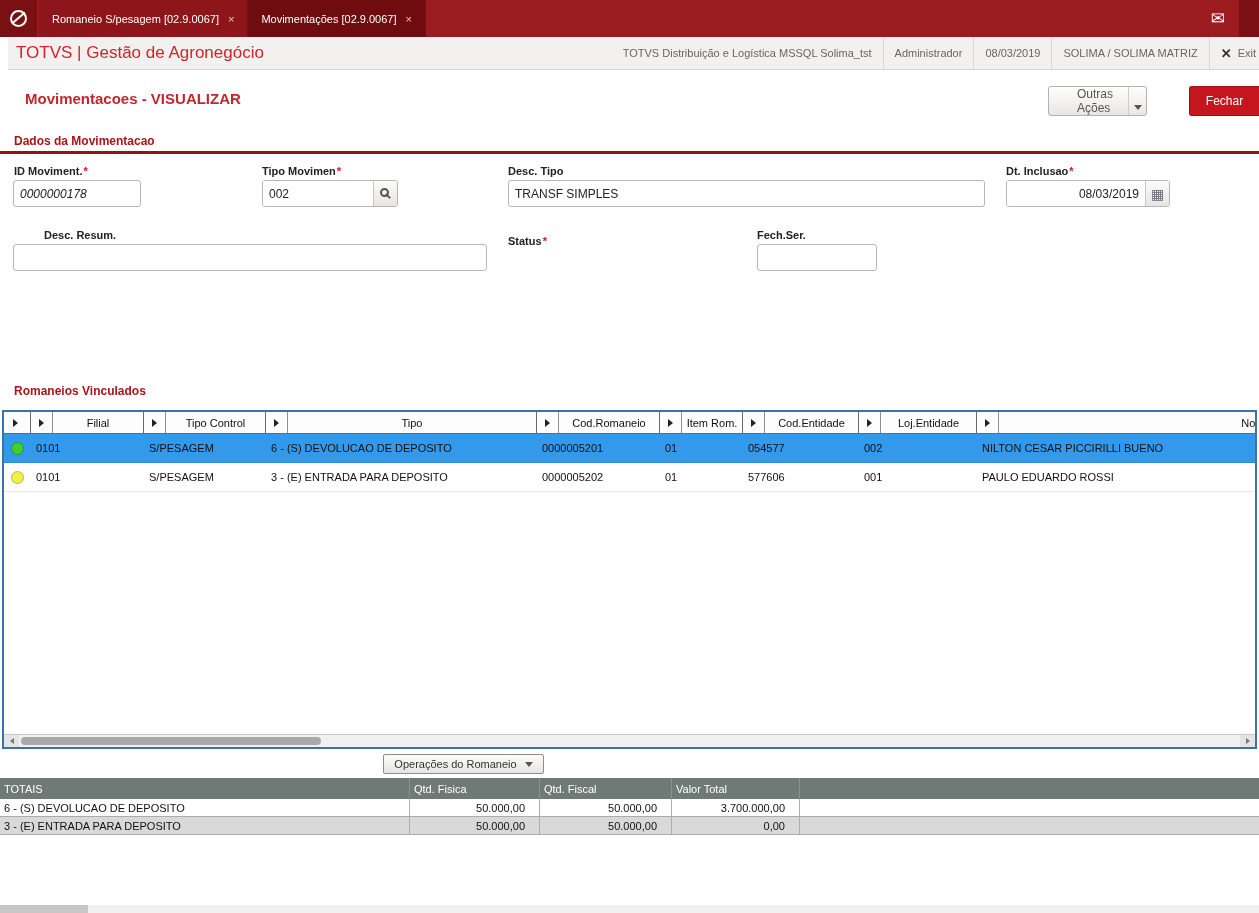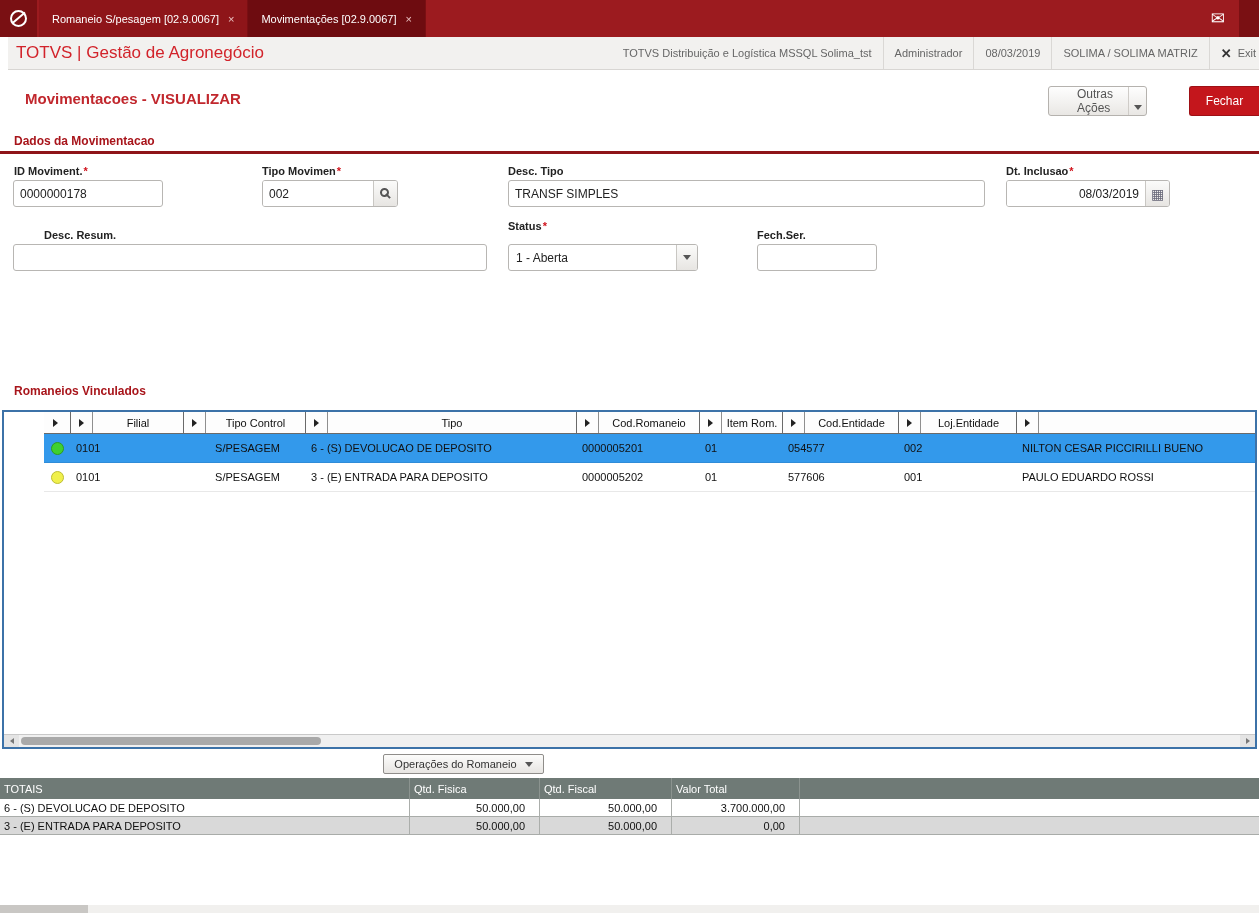--- a/index.html
+++ b/index.html
@@ -58,21 +58,21 @@
   .ginput.right { text-align:right; }
   .gbtn { width:24px; border-left:1px solid #C9C7C3; background:linear-gradient(#FBFBFA,#E7E5E2);
     display:flex; align-items:center; justify-content:center; cursor:pointer; flex:0 0 auto; }
   .sel-text { flex:1; display:flex; align-items:center; padding:0 7px; font-size:12px; color:#222; }
   .mag { width:9px; height:9px; border:2px solid #555; border-radius:50%; position:relative; display:block; margin:-2px 0 0 -2px; }
   .mag::after { content:""; position:absolute; width:6px; height:2px; background:#555; transform:rotate(45deg); right:-4px; bottom:-2px; }
   .cal-glyph { font-size:14px; color:#667; line-height:1; }
 
   
   .grid-wrap { position:absolute; top:340px; left:2px; right:2px; height:339px; border:2px solid #3C72A8;
-    background:#fff; overflow:hidden;padding-left:40px; }
+    background:#fff; overflow:hidden; }
   .grid-inner { width:1537px; }
   .g-header { display:flex; height:22px; background:#FDFDFD; border-bottom:1px solid #6A6A6A; }
   .g-col { display:flex; align-items:stretch; border-right:1px solid #6A6A6A; flex:0 0 auto; }
   .g-tri { width:22px; display:flex; align-items:center; justify-content:center; border-right:1px solid #8F8F8F; flex:0 0 22px; }
   .tri { display:inline-block; width:0; height:0; border-top:4px solid transparent; border-bottom:4px solid transparent; border-left:5px solid #222; }
   .g-label { flex:1; display:flex; align-items:center; justify-content:center; font-size:11px; color:#111; white-space:nowrap; overflow:hidden; }
   .g-body { height:300px; }
   .g-row { display:flex; height:29px; align-items:center; font-size:11px; color:#111; border-bottom:1px solid #E8E8E8; }
   .g-row.selected { background:#3399EB; border-bottom-color:#2F8CD8; }
   .g-row .cell { padding-left:5px; white-space:nowrap; overflow:hidden; flex:0 0 auto; }
@@ -102,21 +102,21 @@
   .t-row .num { justify-content:flex-end; padding-right:14px; }
   .t-row.alt { background:#D9D9D9; }
   .tw0 { width:410px; } .tw1 { width:130px; } .tw2 { width:132px; } .tw3 { width:128px; }
   .twr { flex:1 1 auto !important; border-right:none !important; }
 
   
   .page-hscroll { position:absolute; bottom:0; left:0; width:100%; height:8px; background:#F1F0EE; }
   .page-thumb { width:88px; height:8px; background:#C9C7C4; }
 
   
-  .w-marker { width:27px; } .w-filial { width:113px; } .w-tctrl { width:122px;text-align:center; } .w-tipo { width:271px; }
+  .w-marker { width:27px; } .w-filial { width:113px; } .w-tctrl { width:122px; } .w-tipo { width:271px; }
   .w-crom { width:123px; } .w-item { width:83px; } .w-cent { width:116px; } .w-loj { width:118px; } .w-nom { width:564px; }
 </style>
 </head>
 <body>
 
 <div class="page">
 
   <div class="topbar">
     <div class="logo-box">
       <span class="logo-circle"></span>
@@ -172,52 +172,46 @@
     <div class="flabel" style="left:262px; top:95px;">
       <span>Tipo Movimen</span><span class="req">*</span>
     </div>
     <div class="flabel" style="left:508px; top:95px;">
       <span>Desc. Tipo</span>
     </div>
     <div class="flabel" style="left:1006px; top:95px;">
       <span>Dt. Inclusao</span><span class="req">*</span>
     </div>
 
-    <input class="finput" style="left: 13px; top: 110px; width: 150px;" value="0000000178">
+    <input class="finput" style="left: 13px; top: 110px; width: 128px; font-style: italic;" value="0000000178">
     <div class="fgroup" style="left:262px; top:110px; width:136px;">
       <input class="ginput" value="002" style="">
       <div class="gbtn">
           <span class="mag"></span>
         </div>
     </div>
     <input class="finput" style="left: 508px; top: 110px; width: 477px;" value="TRANSF SIMPLES">
     <div class="fgroup" style="left:1006px; top:110px; width:164px;">
       <input class="ginput right" value="08/03/2019" style="">
       <div class="gbtn">
           <span class="cal-glyph">▦</span>
         </div>
     </div>
 
     <div class="flabel" style="left:14px; top:159px;padding-left:30px;">
       <span>Desc. Resum.</span>
     </div>
-    <div class="flabel" style="left:508px; top:150px;">
+    <div class="flabel" style="left:508px; top:165px;">
       <span>Status</span><span class="req">*</span>
     </div>
     <div class="flabel" style="left:757px; top:159px;">
       <span>Fech.Ser.</span>
     </div>
 
     <input class="finput" style="left: 13px; top: 174px; width: 474px;" value="">
-    <div class="fgroup" style="left:508px; top:174px; width:190px;">
-      <div class="sel-text">1 - Aberta</div>
-      <div class="gbtn" style="width:21px;">
-          <i class="caret"></i>
-        </div>
-    </div>
     <input class="finput" style="left: 757px; top: 174px; width: 120px;" value="">
 
     <div class="section-title st2">Romaneios Vinculados</div>
 
     <div class="grid-wrap">
       <div class="grid-inner">
         <div class="g-header">
           <div class="g-col w-marker">
             <span class="g-tri" style="border-right:none;">
                 <i class="tri"></i>

